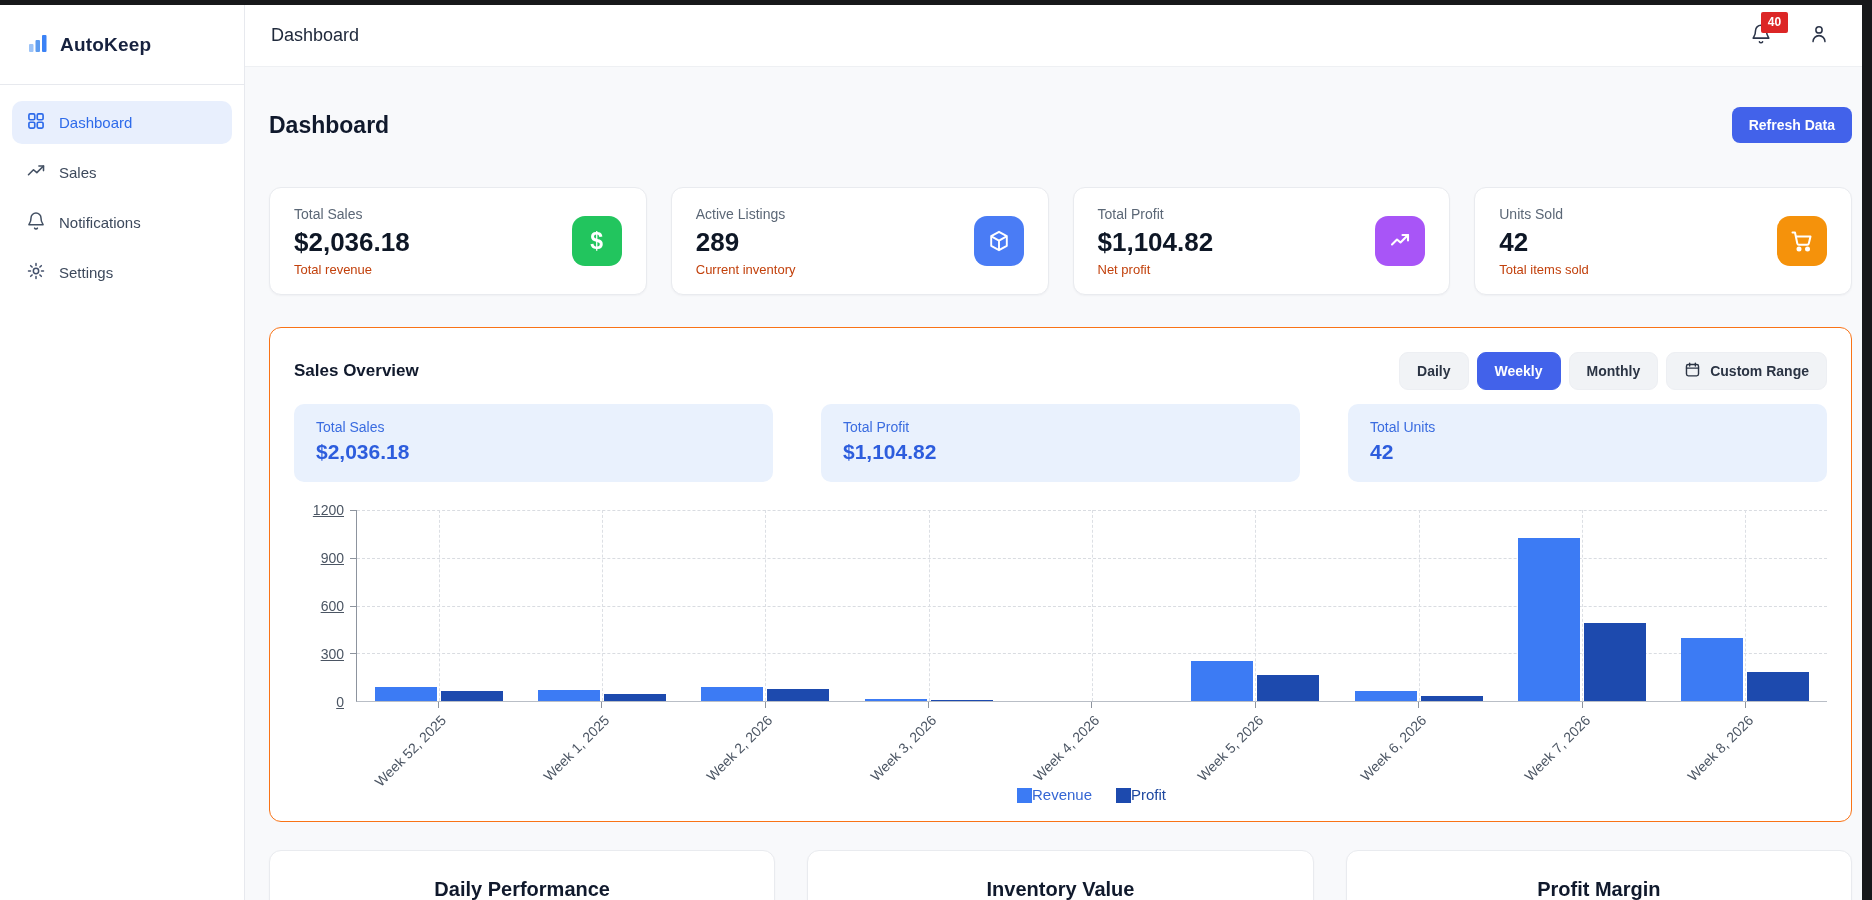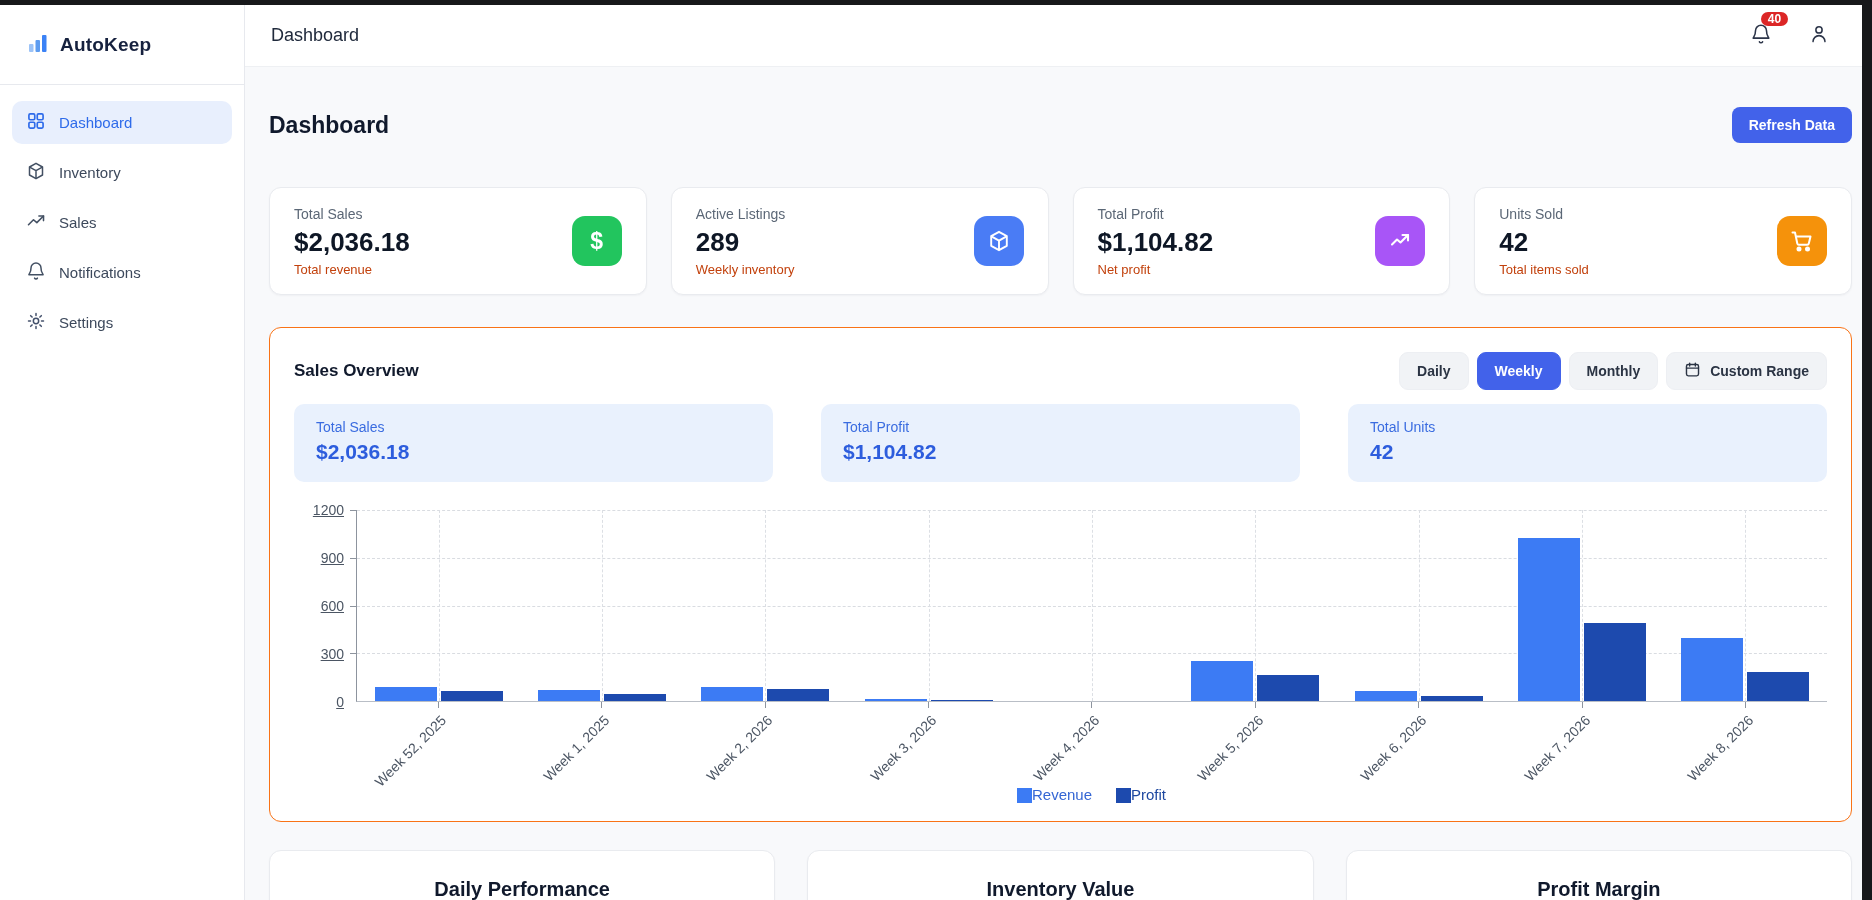--- a/index.html
+++ b/index.html
@@ -18,21 +18,21 @@
   .nav-item svg { flex-shrink:0; }
   .nav-item.active { background:#e8effd; color:#2e6bea; font-weight:400; }
   .nav-item.active svg { stroke:#2e6bea; }
 
   
   .main { flex:1; display:flex; flex-direction:column; min-width:0; }
   .topbar { height:62px; background:#fff; border-bottom:1px solid #eef0f3; display:flex; align-items:center; justify-content:space-between; padding:0 42px 0 26px; }
   .topbar-title { font-size:18px; color:#202a3c; }
   .topbar-right { display:flex; align-items:center; gap:36px; }
   .bell-wrap { position:relative; cursor:pointer; }
-  .badge { position:absolute; top:-11px; left:11px; background:#dc2626; color:#fff; border-radius:7px; min-width:27px; height:14px; display:flex; align-items:center; justify-content:center; font-size:12px; font-weight:700; padding:0 5px; }
+  .badge { position:absolute; top:-11px; left:11px; background:#dc2626; color:#fff; border-radius:2px; min-width:27px; height:21px; display:flex; align-items:center; justify-content:center; font-size:12px; font-weight:700; padding:0 5px; }
 
   .content { flex:1; padding:40px 20px 0 24px; overflow:hidden; }
   .page-header { display:flex; align-items:center; justify-content:space-between; }
   .page-title { font-size:23px; font-weight:700; color:#10192c; }
   .btn-primary { background:#4262ea; color:#fff; border:none; border-radius:8px; font-size:14px; font-weight:700; padding:10px 17px; cursor:pointer; font-family:inherit; }
 
   
   .stats-row { display:flex; gap:24px; margin-top:44px; }
   .stat-card { flex:1; background:#fff; border:1px solid #e9ebef; border-radius:12px; padding:20px 24px; height:108px; display:flex; align-items:center; justify-content:space-between; box-shadow:0 1px 2px rgba(16,24,40,.04); }
   .stat-label { font-size:14px; color:#5b6776; }
@@ -108,29 +108,20 @@
               <rect x="3.5" y="3.5" width="7" height="7" rx="1.5"></rect>
                 <rect x="13.5" y="3.5" width="7" height="7" rx="1.5"></rect>
               <rect x="3.5" y="13.5" width="7" height="7" rx="1.5"></rect>
                 <rect x="13.5" y="13.5" width="7" height="7" rx="1.5"></rect>
             </svg>
           </span>
           <span>Dashboard</span>
         </div>
         <div class="nav-item">
           <span>
-            <svg width="20" height="20" viewBox="0 0 24 24" fill="none" stroke="#435063" stroke-width="1.8" stroke-linejoin="round">
-              <path d="M12 2.8l7.8 4.4v9.6L12 21.2l-7.8-4.4V7.2z"></path>
-              <path d="M4.4 7.3l7.6 4.3 7.6-4.3M12 11.6v9.4"></path>
-            </svg>
-          </span>
-          <span>Inventory</span>
-        </div>
-        <div class="nav-item">
-          <span>
             <svg width="20" height="20" viewBox="0 0 24 24" fill="none" stroke="#435063" stroke-width="1.9" stroke-linecap="round" stroke-linejoin="round">
               <path d="M3 16.5l6-6 4 3.5 8-8"></path>
                 <path d="M15.5 6h5.5v5.5"></path>
             </svg>
           </span>
           <span>Sales</span>
         </div>
         <div class="nav-item">
           <span>
             <svg width="20" height="20" viewBox="0 0 24 24" fill="none" stroke="#435063" stroke-width="1.8" stroke-linecap="round" stroke-linejoin="round">
@@ -190,21 +181,21 @@
               <div class="stat-sub">Total revenue</div>
             </div>
             <div class="stat-icon" style="background-color: rgb(34, 197, 94);">
               <span class="dollar-glyph">$</span>
             </div>
           </div>
           <div class="stat-card">
             <div>
               <div class="stat-label">Active Listings</div>
               <div class="stat-value">289</div>
-              <div class="stat-sub">Weekly inventory</div>
+              <div class="stat-sub">Current inventory</div>
             </div>
             <div class="stat-icon" style="background-color: rgb(74, 124, 245);">
               <svg width="24" height="24" viewBox="0 0 24 24" fill="none" stroke="#fff" stroke-width="1.9" stroke-linejoin="round">
                 <path d="M12 2.8l7.8 4.4v9.6L12 21.2l-7.8-4.4V7.2z"></path>
                 <path d="M4.4 7.3l7.6 4.3 7.6-4.3M12 11.6v9.4"></path>
               </svg>
             </div>
           </div>
           <div class="stat-card">
             <div>

